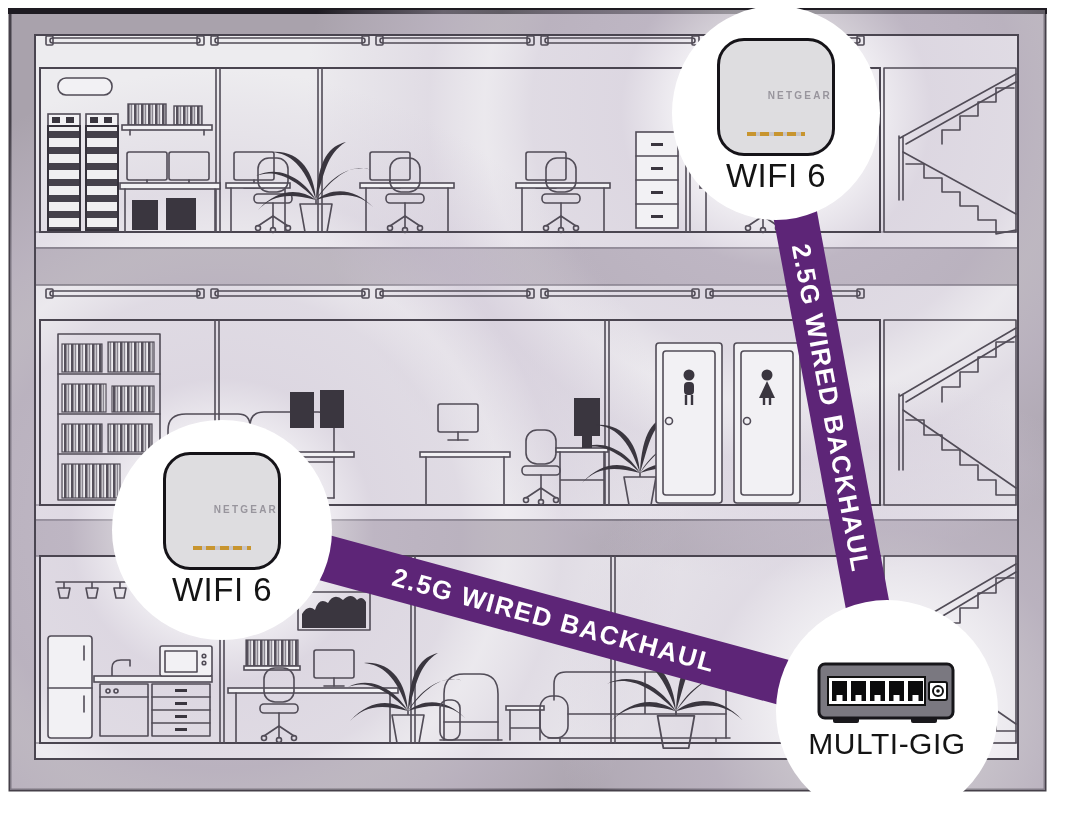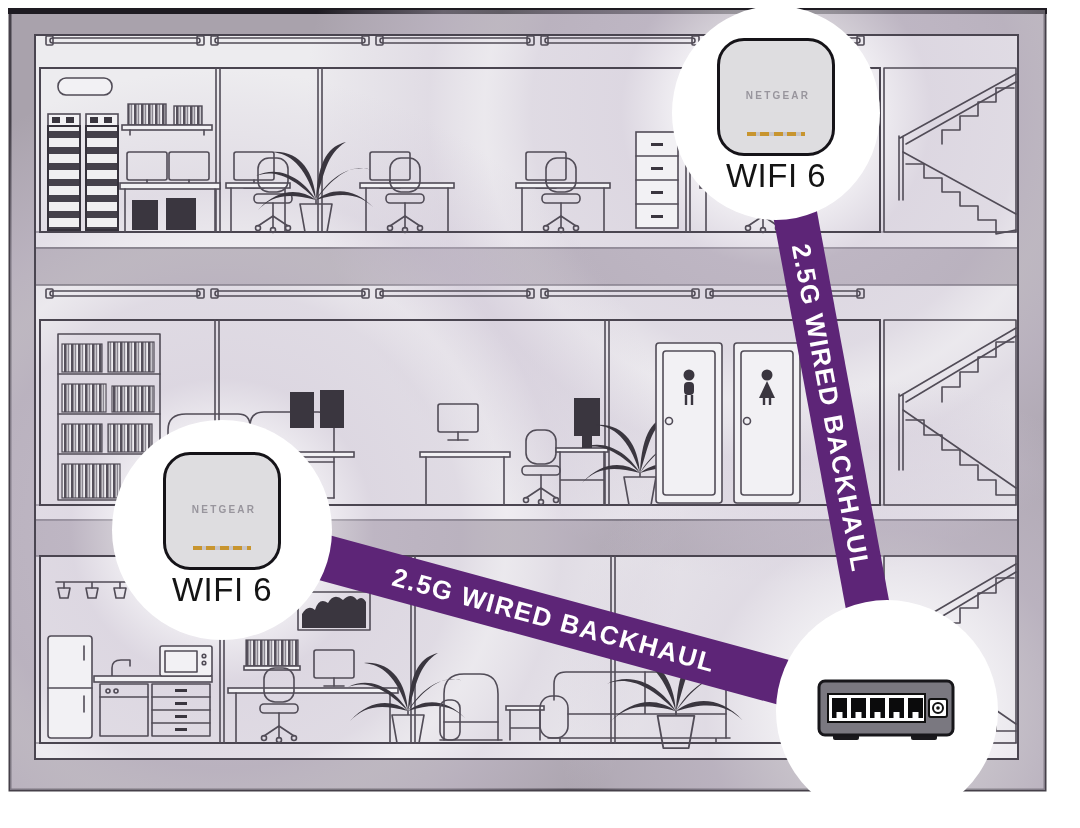--- a/index.html
+++ b/index.html
@@ -23,21 +23,21 @@
 
   
   .node-circle{position:absolute;z-index:3;background:#ffffff;border-radius:50%;
                display:flex;flex-direction:column;align-items:center;justify-content:center;}
   #circle-ap-top{left:672px;top:6px;width:208px;height:208px;padding-top:6px;}
   #circle-ap-left{left:112px;top:420px;width:220px;height:220px;}
   #circle-switch{left:776px;top:600px;width:222px;height:222px;}
 
   .ap-device{position:relative;width:118px;height:118px;border:3px solid #151318;border-radius:27px;
              background:#DEDDE0;box-sizing:border-box;}
-  .ap-brand{position:absolute;left:4px;right:0;top:44%;text-align:center;
+  .ap-brand{position:absolute;left:4px;right:0;top:44%;text-align:right;
             font-size:10px;font-weight:bold;letter-spacing:2.2px;color:#98959D;}
   .ap-led{position:absolute;left:50%;bottom:17px;transform:translateX(-50%);
           width:58px;height:3.5px;
           background:repeating-linear-gradient(90deg,#C8952F 0 9px,#C6C4C9 9px 13.5px);}
   .node-caption{margin-top:1px;color:#141414;letter-spacing:.5px;}
   .caption-lg{font-size:33px;}
   .caption-md{font-size:30px;}
 </style>
 </head>
 <body>
@@ -372,15 +372,16 @@
           <rect x="76.5" y="33" width="6" height="6" fill="#FFFFFF"></rect>
         <rect x="91" y="19" width="15" height="20" fill="#0B0B0C"></rect>
           <rect x="95.5" y="33" width="6" height="6" fill="#FFFFFF"></rect>
       </g>
       <g>
         <rect x="112" y="20" width="18" height="18" rx="2" fill="#FFFFFF" stroke="#111111" stroke-width="2"></rect>
         <circle cx="121" cy="29" r="5" fill="none" stroke="#111111" stroke-width="2"></circle>
         <circle cx="121" cy="29" r="1.8" fill="#111111"></circle>
       </g>
     </svg>
+    <div class="node-caption caption-md">MULTI-GIG</div>
   </div>
 
 </div>
 
 </body></html>

